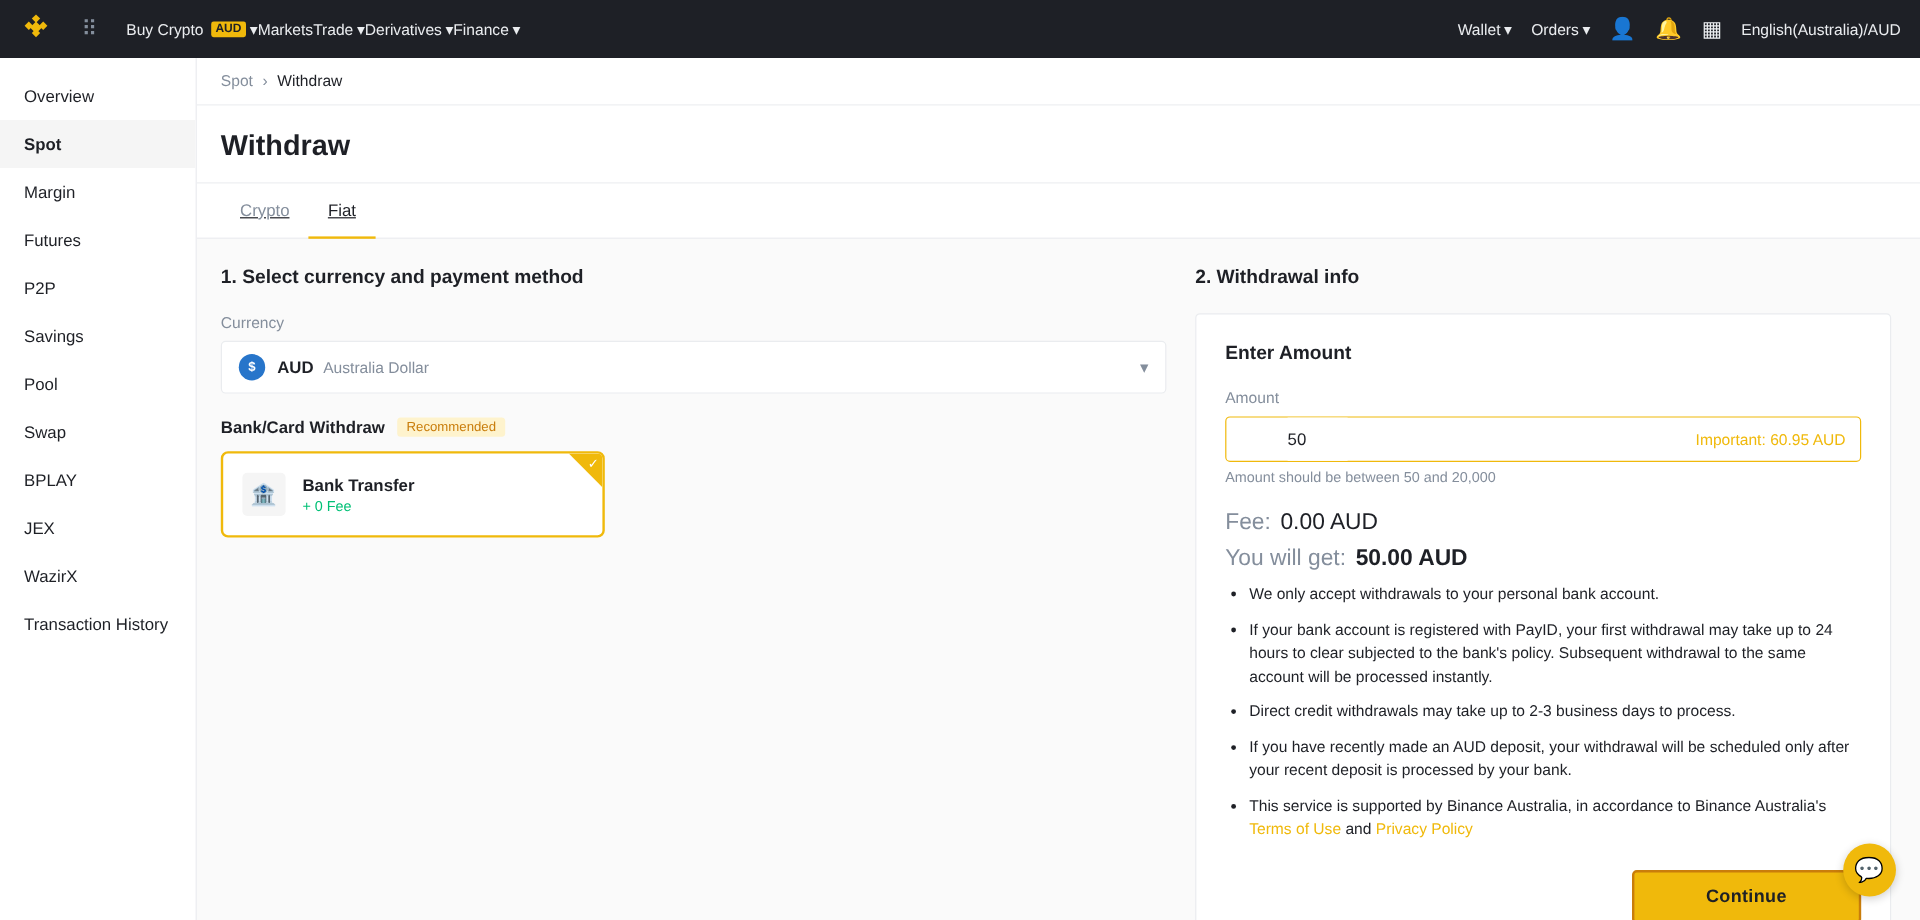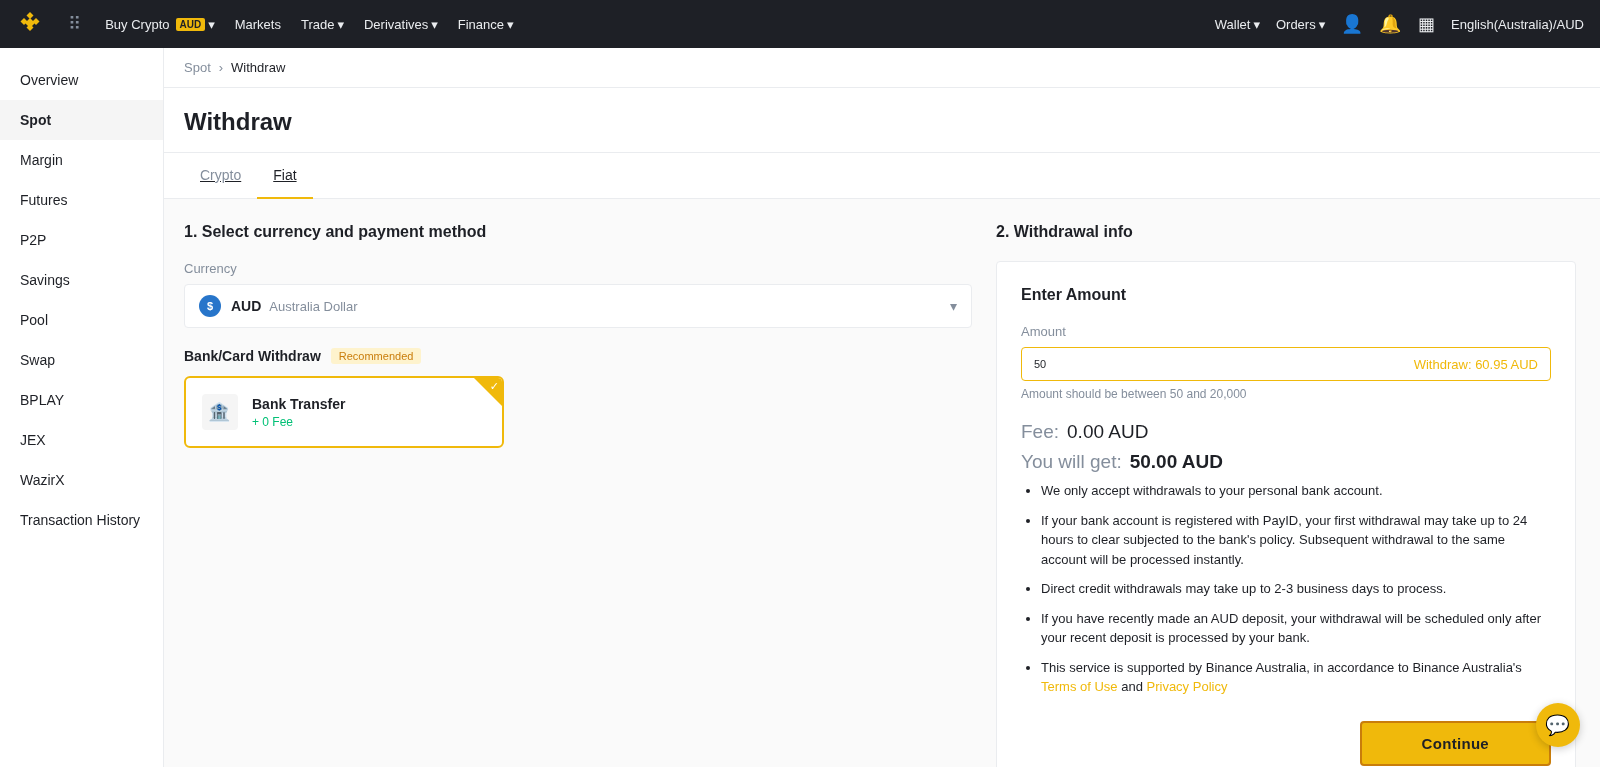--- a/index.html
+++ b/index.html
@@ -12,21 +12,21 @@
       display: flex;
       align-items: center;
       padding: 0 16px;
       gap: 24px;
       position: fixed;
       top: 0; left: 0; right: 0;
       z-index: 100;
     }
     .topnav-logo { display: flex; align-items: center; gap: 8px; cursor: pointer; }
     .topnav-grid { color: #848e9c; cursor: pointer; font-size: 18px; }
-    .topnav-links { display: flex; align-items: flex-end; gap: 20px; flex: 1; }
+    .topnav-links { display: flex; align-items: flex-end; flex: 1; }
     .topnav-link { color: #eaecef; font-size: 13px; cursor: pointer; display: flex; align-items: center; gap: 3px; }
     .topnav-badge { background: #f0b90b; color: #1e2026; font-size: 10px; font-weight: bold; padding: 1px 4px; border-radius: 2px; margin-left: 3px; }
     .topnav-right { display: flex; align-items: center; gap: 16px; margin-left: auto; }
     .topnav-right-link { color: #eaecef; font-size: 13px; cursor: pointer; display: flex; align-items: center; gap: 3px; }
     .topnav-icon-btn { color: #eaecef; cursor: pointer; font-size: 18px; }
     .topnav-lang { color: #eaecef; font-size: 13px; cursor: pointer; }
 
     
     .layout { display: flex; margin-top: 48px; min-height: calc(100vh - 48px); }
 
@@ -202,25 +202,26 @@
       border-radius: 4px;
       display: flex;
       align-items: center;
       padding: 0 12px;
       background: #fff;
       margin-bottom: 6px;
     }
     .amount-input {
       border: none;
       outline: none;
-      font-size: 11px;
+      font-size: 14px;
       padding: 10px 0;
       flex: 0 0 auto;
       width: 50px;
       color: #1e2026;
+      margin-left: 39px;
     }
     .amount-available {
       margin-left: auto;
       font-size: 13px;
       color: #848e9c;
     }
     .amount-available span { color: #f0b90b; font-weight: 500; }
     .amount-hint { font-size: 12px; color: #848e9c; margin-bottom: 20px; }
 
     
@@ -368,21 +369,21 @@
 
       <div class="right-panel">
         <div class="right-section-title">2. Withdrawal info</div>
         <div class="right-panel-inner">
           <div class="right-section-title">Enter Amount</div>
 
           <div class="amount-label">Amount</div>
           <div class="amount-input-wrapper">
             <input class="amount-input" type="text" value="50" style="">
             <span class="amount-available">
-              <span>Withdraw:</span>&nbsp;<span style="color:#f0b90b; font-weight:500;">60.95 AUD</span>
+              <span>Important:</span>&nbsp;<span style="color:#f0b90b; font-weight:500;">60.95 AUD</span>
             </span>
           </div>
           <div class="amount-hint">Amount should be between 50 and 20,000</div>
 
           <div class="fee-row">
             <span class="fee-label">Fee:</span>
             <span class="fee-value">0.00 AUD</span>
           </div>
           <div class="fee-row">
             <span class="you-get-label">You will get:</span>

